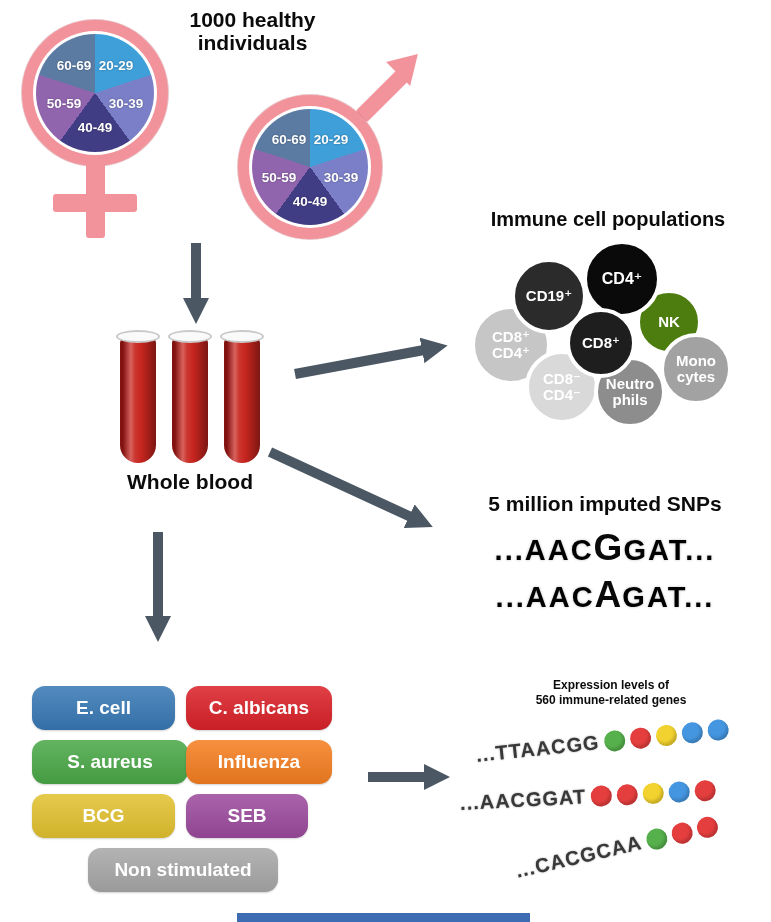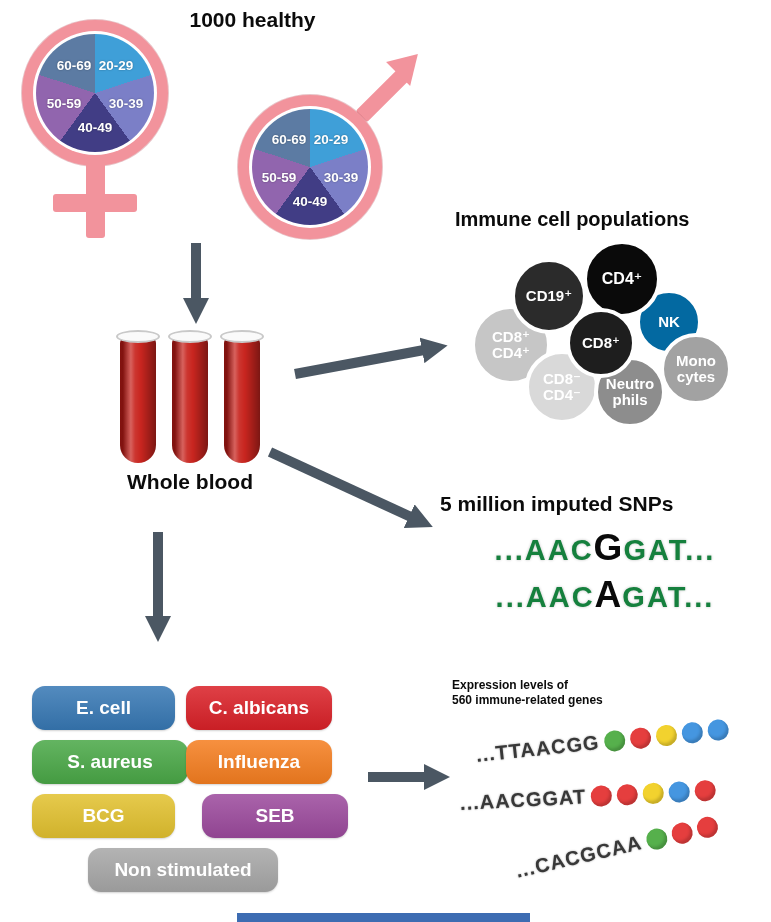--- a/index.html
+++ b/index.html
@@ -7,21 +7,21 @@
     --arrow:#4b5763;
   }
   html,body{margin:0;padding:0;background:#fff;}
   .canvas{
     position:relative;width:771px;height:922px;background:#fff;overflow:hidden;
     font-family:"Liberation Sans","DejaVu Sans",sans-serif;color:#111;border-radius:18px;
   }
   
   .fig-title{position:absolute;left:145px;top:8px;width:215px;text-align:center;
     font-size:21px;font-weight:bold;line-height:1.1;color:#0b0b0b;}
-  .section-title{position:absolute;text-align:left;font-weight:bold;color:#0b0b0b;}
+  .section-title{position:absolute;text-align:center;font-weight:bold;color:#0b0b0b;}
   
   .gsym-ring{position:absolute;border-radius:50%;border:12px solid var(--pink);
     background:#fff;box-sizing:border-box;
     box-shadow:0 0 0 1px rgba(190,90,100,.35), inset 0 0 0 1px rgba(190,90,100,.35);}
   .female-ring{left:22px;top:20px;width:146px;height:146px;}
   .male-ring{left:238px;top:95px;width:144px;height:144px;}
   .gsym-stem{position:absolute;left:86px;top:160px;width:19px;height:78px;background:var(--pink);border-radius:3px;}
   .gsym-cross{position:absolute;left:53px;top:194px;width:84px;height:18px;background:var(--pink);border-radius:3px;}
   .male-shaft{position:absolute;left:352px;top:86px;width:64px;height:16px;background:var(--pink);
     transform:rotate(-45deg);border-radius:2px;}
@@ -48,21 +48,21 @@
   .blood-label{position:absolute;left:105px;top:470px;width:170px;text-align:center;
     font-size:21px;font-weight:bold;color:#0b0b0b;}
   
   .cell{position:absolute;border-radius:50%;border:4px solid #fff;box-sizing:border-box;
     display:flex;flex-direction:column;align-items:center;justify-content:center;
     color:#fff;font-weight:bold;font-size:15px;line-height:1.05;text-align:center;}
   .cell span{display:block;}
   
   .snp-block{position:absolute;left:430px;top:528px;width:350px;text-align:center;}
   .snp-line{line-height:40px;white-space:nowrap;}
-  .snp-gray{font-size:29px;font-weight:bold;color:#15803d;letter-spacing:2px;
+  .snp-gray{font-size:29px;font-weight:bold;color:#000000;letter-spacing:2px;
     text-shadow:0 0 3px #c0c0c0;}
   .snp-variant{font-size:37px;font-weight:bold;color:#0a0a0a;letter-spacing:1px;}
   
   .pill{position:absolute;height:44px;border-radius:13px;display:flex;align-items:center;justify-content:center;
     color:#fff;font-weight:bold;font-size:19px;
     background-image:linear-gradient(rgba(255,255,255,.14),rgba(0,0,0,.08));
     box-shadow:0 1px 2px rgba(0,0,0,.18);}
   
   .expr-row{position:absolute;white-space:nowrap;transform-origin:left center;}
   .expr-seq{font-size:20px;font-weight:bold;color:#383838;letter-spacing:1px;
@@ -84,20 +84,21 @@
     </defs>
     <line class="arrow-line" x1="196" y1="243" x2="196" y2="300" marker-end="url(#arrowhead)"></line>
     <line class="arrow-line" x1="295" y1="374" x2="424" y2="350" marker-end="url(#arrowhead)"></line>
     <line class="arrow-line" x1="270" y1="452" x2="411" y2="517" marker-end="url(#arrowhead)"></line>
     <line class="arrow-line" x1="158" y1="532" x2="158" y2="618" marker-end="url(#arrowhead)"></line>
     <line class="arrow-line" x1="368" y1="777" x2="426" y2="777" marker-end="url(#arrowhead)"></line>
   </svg>
 
   <div class="fig-title">
     <div>1000 healthy</div>
+    <div>individuals</div>
   </div>
 
   <div>
     <div class="gsym-ring female-ring"></div>
     <div class="gsym-stem"></div>
     <div class="gsym-cross"></div>
     <div class="age-pie female-pie" style="background: conic-gradient(rgb(63, 159, 216) 0deg, rgb(63, 159, 216) 72deg, rgb(123, 127, 199) 72deg, rgb(123, 127, 199) 144deg, rgb(65, 61, 133) 144deg, rgb(65, 61, 133) 216deg, rgb(145, 101, 174) 216deg, rgb(145, 101, 174) 288deg, rgb(92, 123, 163) 288deg, rgb(92, 123, 163) 360deg);">
       <span class="pie-label" style="left:80px;top:31px">20-29</span>
       <span class="pie-label" style="left:90px;top:69px">30-39</span>
       <span class="pie-label" style="left:59px;top:93px">40-49</span>
@@ -143,21 +144,21 @@
       <span>CD4⁺</span>
     </div>
     <div class="cell" style="left: 525px; top: 350px; width: 74px; height: 74px; z-index: 3; background-color: rgb(217, 217, 217);">
       <span>CD8⁻</span>
       <span>CD4⁻</span>
     </div>
     <div class="cell" style="left: 511px; top: 258px; width: 76px; height: 76px; z-index: 4; background-color: rgb(43, 43, 43);">
       <span>CD19⁺</span>
       <span></span>
     </div>
-    <div class="cell" style="left: 636px; top: 289px; width: 66px; height: 66px; z-index: 4; background-color: #0369a1;">
+    <div class="cell" style="left: 636px; top: 289px; width: 66px; height: 66px; z-index: 4; background-color: #4d7c0f;">
       <span>NK</span>
       <span></span>
     </div>
     <div class="cell" style="left: 660px; top: 333px; width: 72px; height: 72px; z-index: 4; background-color: rgb(162, 162, 162);">
       <span>Mono</span>
       <span>cytes</span>
     </div>
     <div class="cell" style="left: 583px; top: 240px; width: 78px; height: 78px; z-index: 5; font-size: 16px; background-color: rgb(10, 10, 10);">
       <span>CD4⁺</span>
       <span></span>
@@ -187,21 +188,21 @@
       </div>
     <div class="pill" style="left: 32px; top: 740px; width: 156px; background-color: rgb(74, 168, 71);">
         <span>S. aureus</span>
       </div>
     <div class="pill" style="left: 186px; top: 740px; width: 146px; background-color: rgb(245, 126, 32);">
         <span>Influenza</span>
       </div>
     <div class="pill" style="left: 32px; top: 794px; width: 143px; background-color: rgb(226, 193, 47);">
         <span>BCG</span>
       </div>
-    <div class="pill" style="left: 186px; top: 794px; width: 146px; background-color: rgb(156, 74, 157); margin-left: 16px;">
+    <div class="pill" style="left: 186px; top: 794px; width: 122px; background-color: rgb(156, 74, 157);">
         <span>SEB</span>
       </div>
     <div class="pill" style="left: 88px; top: 848px; width: 190px; background-color: rgb(167, 167, 167);">
         <span>Non stimulated</span>
       </div>
   </div>
 
   <div class="section-title" style="left:452px;top:678px;width:318px;font-size:12px;line-height:1.25">
     <div>Expression levels of</div>
     <div>560 immune-related genes</div>

